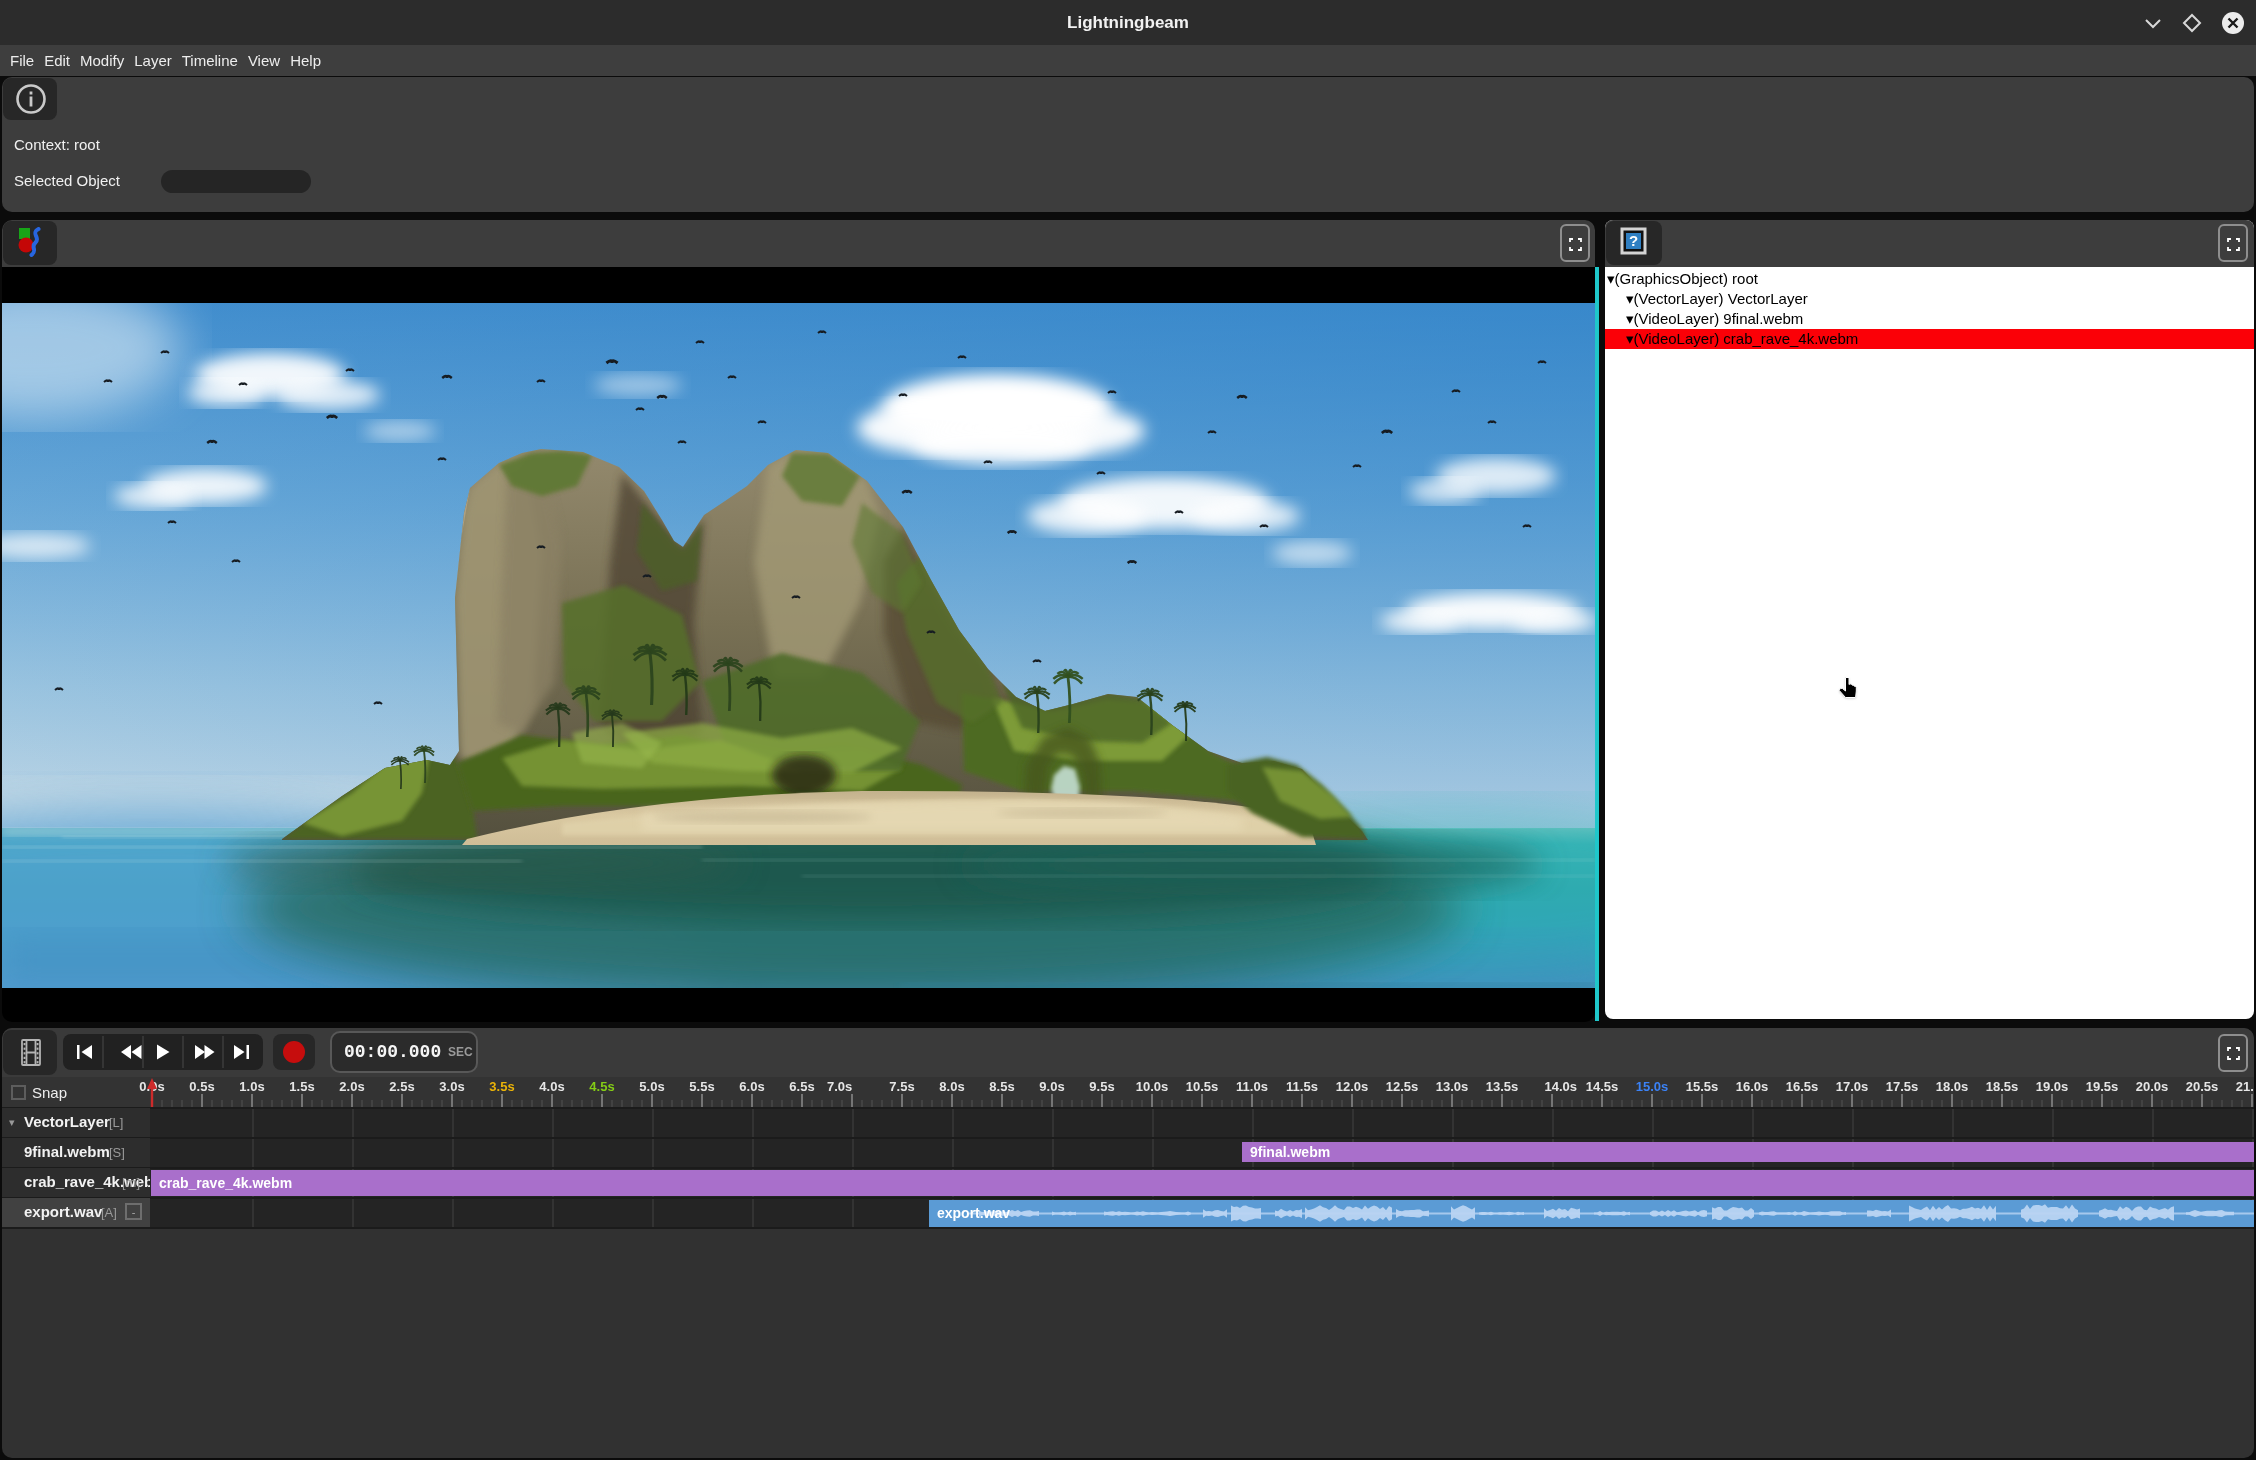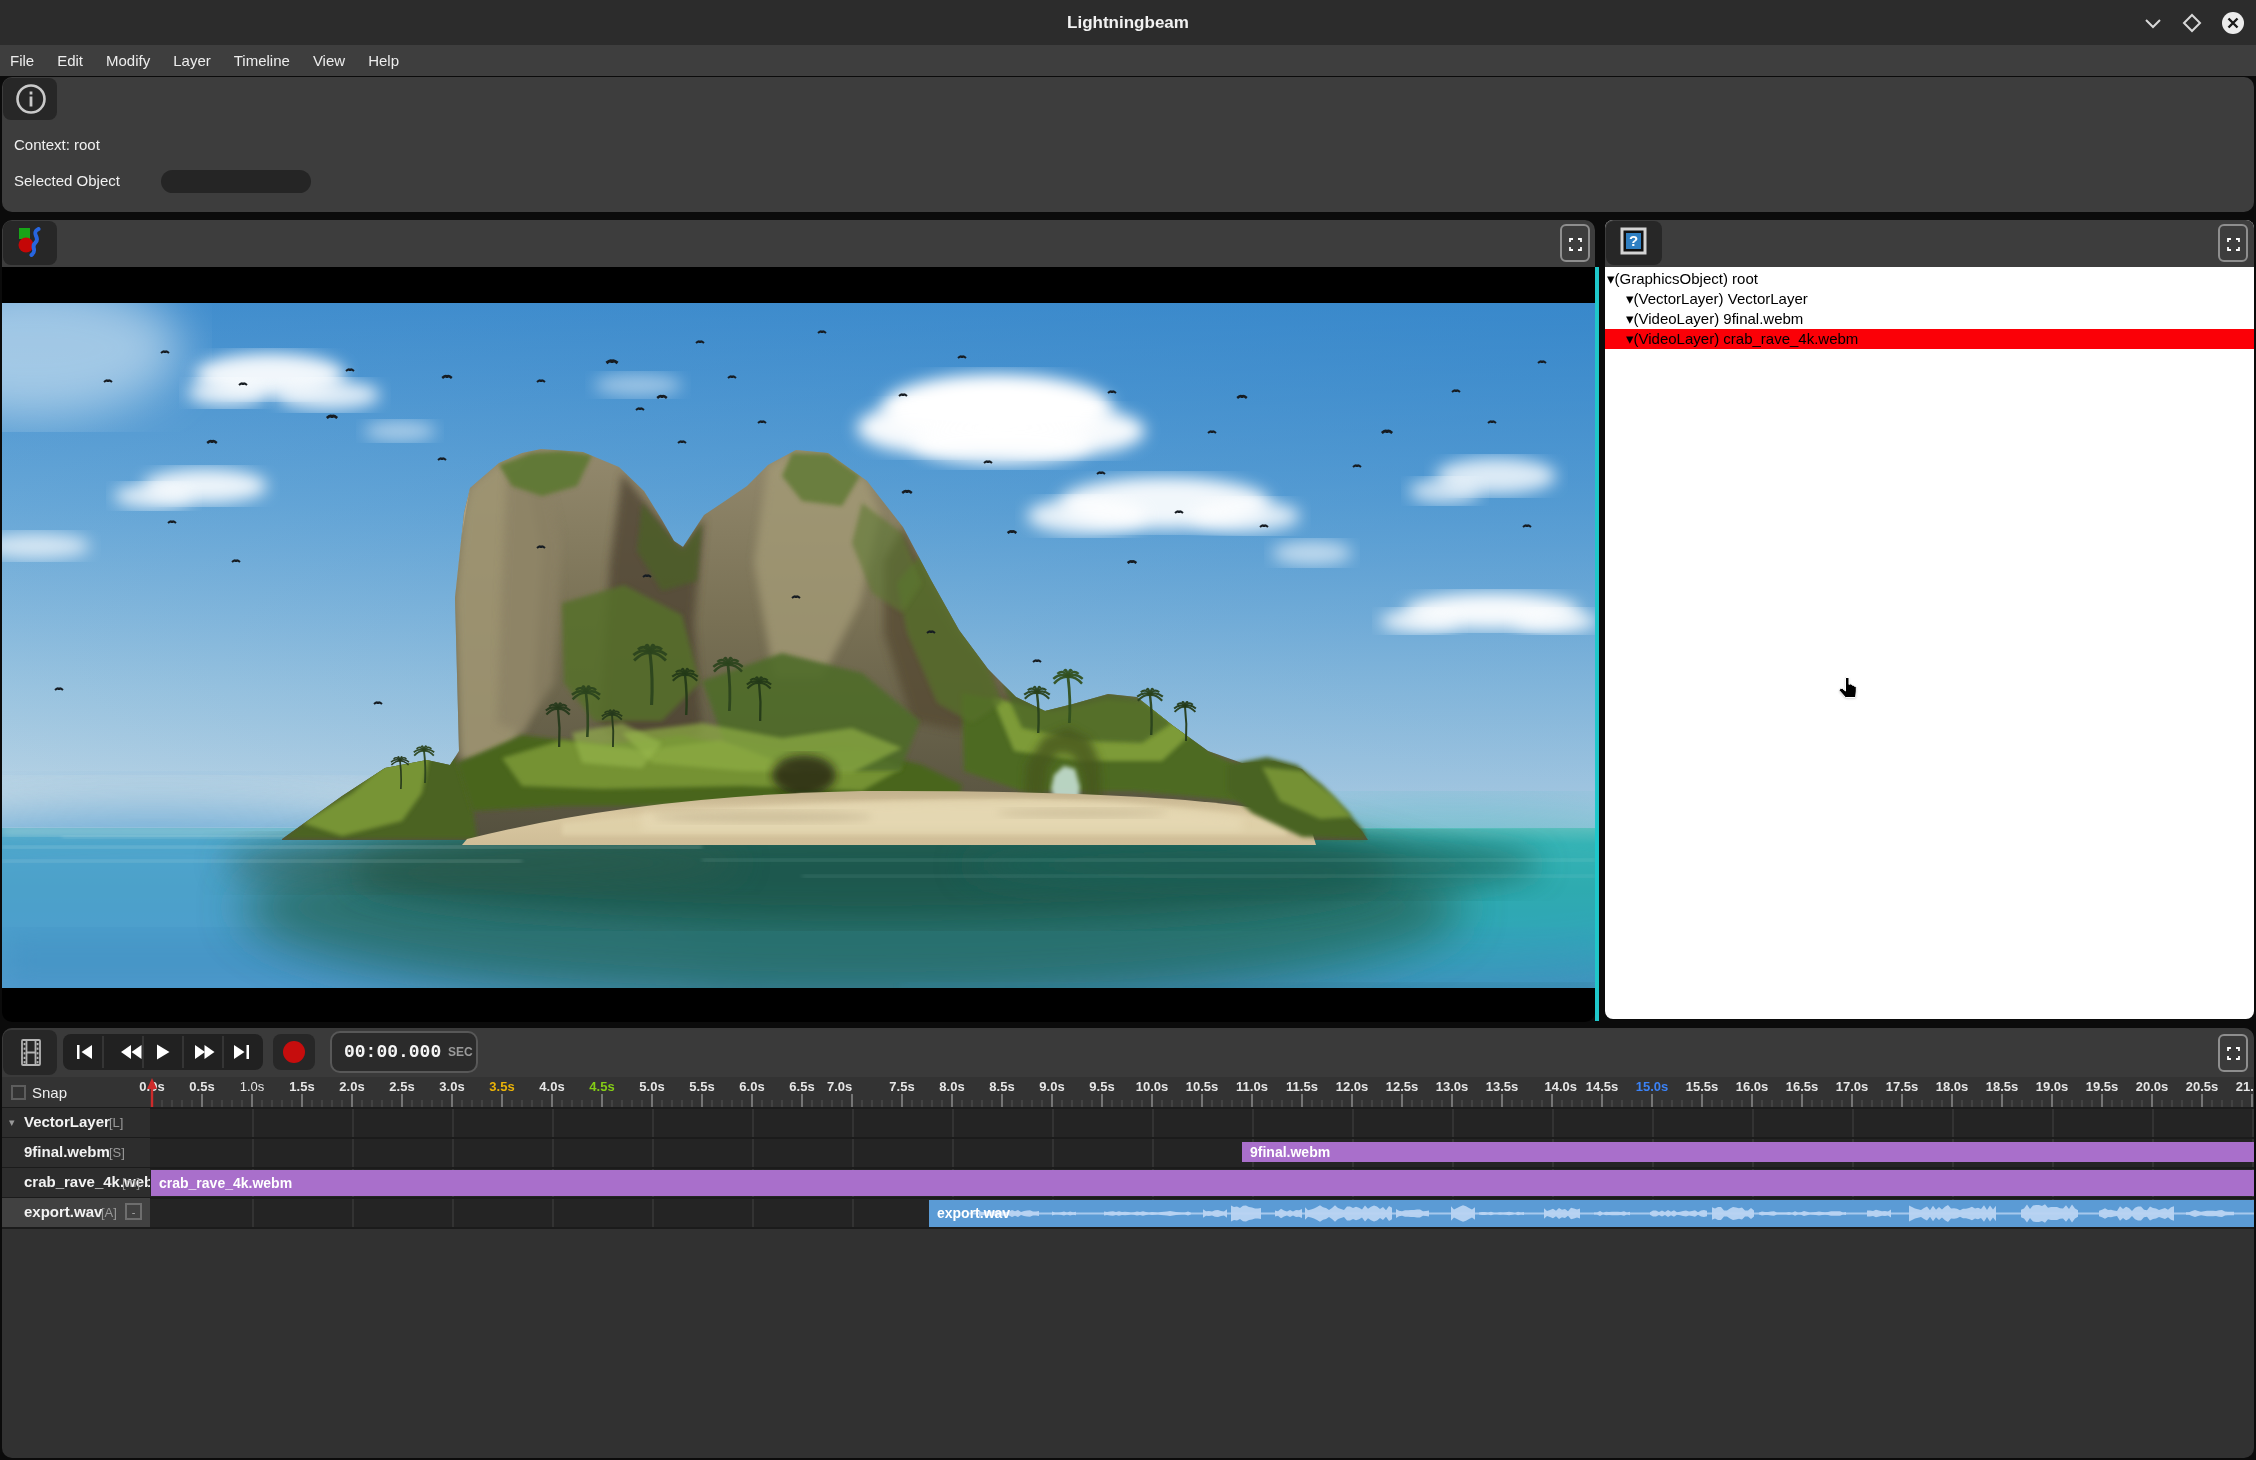--- a/index.html
+++ b/index.html
@@ -3,21 +3,21 @@
 <meta charset="utf-8">
 <style>
   * { margin:0; padding:0; box-sizing:border-box; }
   html,body { width:2256px; height:1460px; background:#0b0b0b; overflow:hidden;
     font-family:"Liberation Sans", sans-serif; }
   .abs { position:absolute; }
   #titlebar { left:0; top:0; width:2256px; height:45px; background:#2c2c2c; }
   #title { width:100%; text-align:center; line-height:45px; color:#f2f2f2;
     font-size:17px; font-weight:bold; }
   #menubar { left:0; top:45px; width:2256px; height:31px; background:#3e3e3e;
-    display:flex; align-items:center; color:#ededed; font-size:15px;gap:13px; }
+    display:flex; align-items:center; color:#ededed; font-size:15px; }
   #menubar span { padding:0 5px; }
   .panel { position:absolute; border-radius:10px; }
   .hbtn { position:absolute; background:#272727; border-radius:8px; }
   .fsbtn { position:absolute; width:30px; height:38px; border:2px solid #8e8e8e;
     border-radius:6px; }
   #infopanel { left:2px; top:77px; width:2252px; height:135px; background:#3d3d3d; }
   #stagepanel { left:2px; top:220px; width:1593px; height:802px; background:#000;
     overflow:hidden; }
   #stagehdr { position:absolute; left:0; top:0; width:100%; height:47px; background:#3d3d3d; }
   #rightpanel { left:1605px; top:220px; width:649px; height:799px; background:#fff;
@@ -456,21 +456,21 @@
   <svg class="abs" style="left:2225px;top:19px" width="13" height="13" viewBox="0 0 13 13">
     <path d="M1 4 V1 H4 M9 1 H12 V4 M12 9 V12 H9 M4 12 H1 V9" fill="none" stroke="#fff" stroke-width="1.8"></path>
   </svg>
 
   <div class="abs" id="ruler" style="left:0;top:49px;width:2252px;height:30px;background:#333"></div>
   <div class="abs" style="left:9px;top:57px;width:15px;height:15px;border:2px solid #5d5d5d"></div>
   <div class="abs" style="left:30px;top:56px;font-size:15px;color:#ededed">Snap</div>
   <div class="abs" id="rulerlabels">
       <div class="abs" style="left:125px;top:51px;width:50px;text-align:center;font-size:13px;font-weight:bold;color:#e6e6e6">0.0s</div>
       <div class="abs" style="left:175px;top:51px;width:50px;text-align:center;font-size:13px;font-weight:bold;color:#e6e6e6">0.5s</div>
-      <div class="abs" style="left:225px;top:51px;width:50px;text-align:center;font-size:13px;font-weight:normal;color:#e6e6e6">1.0s</div>
+      <div class="abs" style="left:225px;top:51px;width:50px;text-align:center;font-size:13px;font-weight:bold;color:#e6e6e6">1.0s</div>
       <div class="abs" style="left:275px;top:51px;width:50px;text-align:center;font-size:13px;font-weight:bold;color:#e6e6e6">1.5s</div>
       <div class="abs" style="left:325px;top:51px;width:50px;text-align:center;font-size:13px;font-weight:bold;color:#e6e6e6">2.0s</div>
       <div class="abs" style="left:375px;top:51px;width:50px;text-align:center;font-size:13px;font-weight:bold;color:#e6e6e6">2.5s</div>
       <div class="abs" style="left:425px;top:51px;width:50px;text-align:center;font-size:13px;font-weight:bold;color:#e6e6e6">3.0s</div>
       <div class="abs" style="left:475px;top:51px;width:50px;text-align:center;font-size:13px;font-weight:bold;color:#eab308">3.5s</div>
       <div class="abs" style="left:525px;top:51px;width:50px;text-align:center;font-size:13px;font-weight:bold;color:#e6e6e6">4.0s</div>
       <div class="abs" style="left:575px;top:51px;width:50px;text-align:center;font-size:13px;font-weight:bold;color:#84cc16">4.5s</div>
       <div class="abs" style="left:625px;top:51px;width:50px;text-align:center;font-size:13px;font-weight:bold;color:#e6e6e6">5.0s</div>
       <div class="abs" style="left:675px;top:51px;width:50px;text-align:center;font-size:13px;font-weight:bold;color:#e6e6e6">5.5s</div>
       <div class="abs" style="left:725px;top:51px;width:50px;text-align:center;font-size:13px;font-weight:bold;color:#e6e6e6">6.0s</div>

